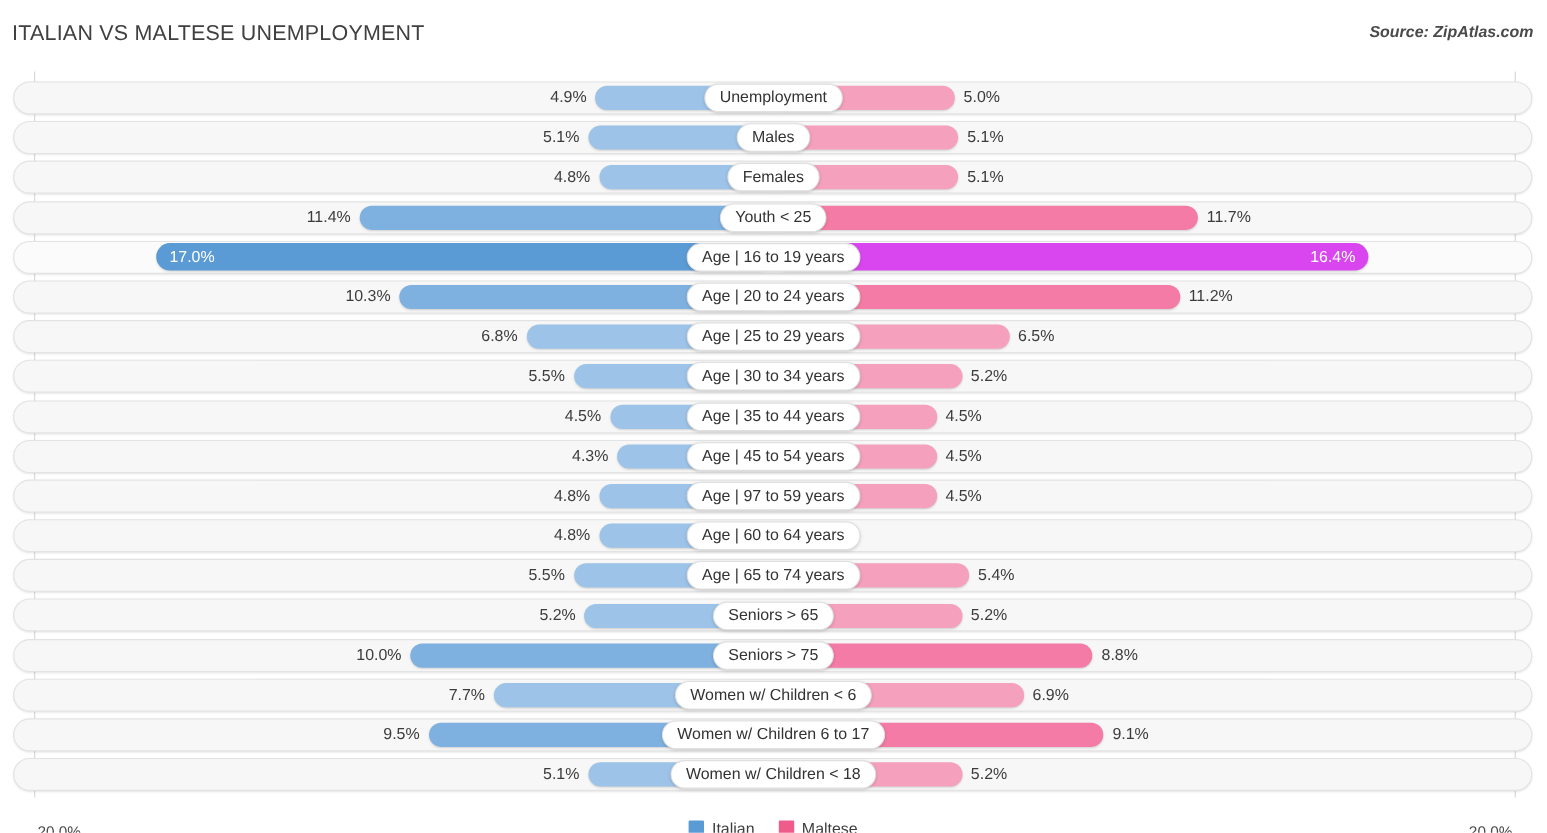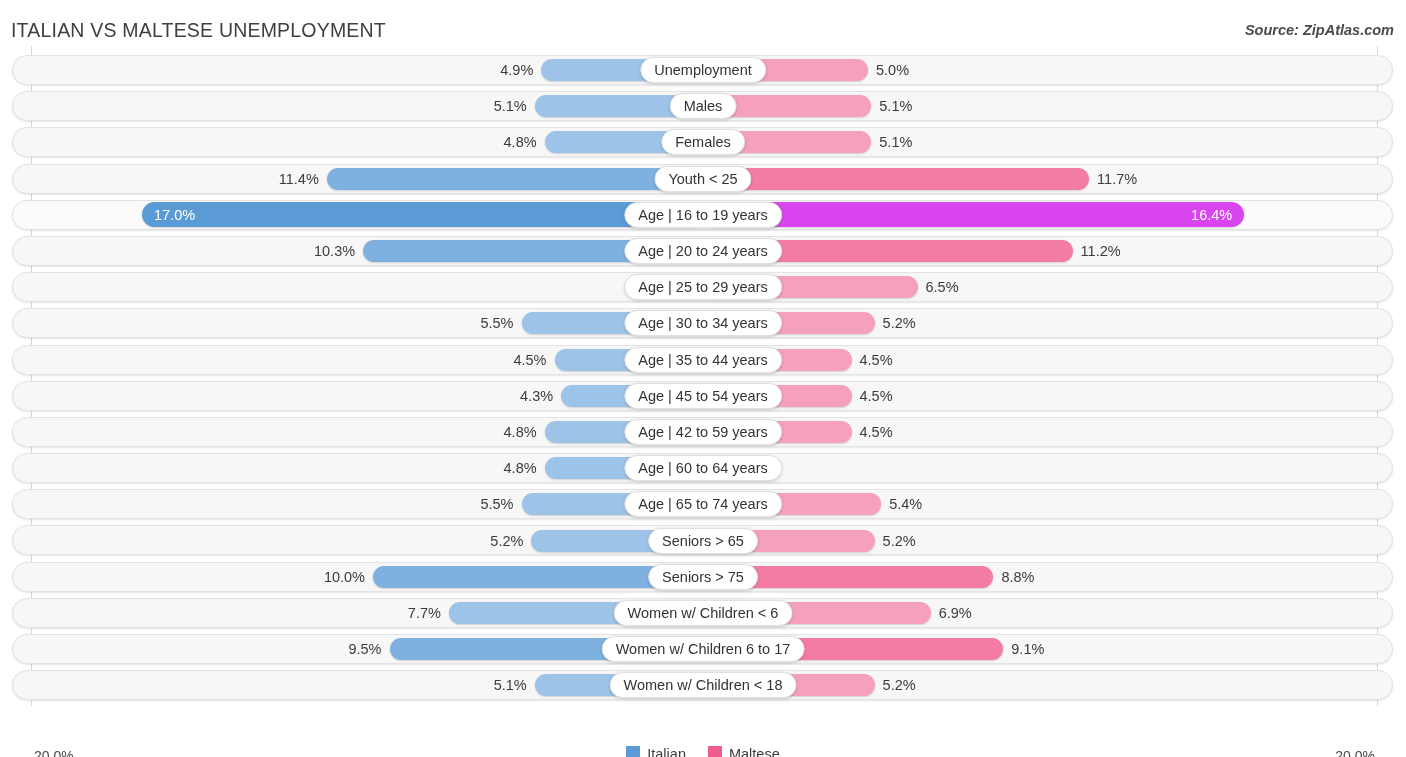--- a/index.html
+++ b/index.html
@@ -37,21 +37,21 @@
     font-size: 14.5px;
     font-style: italic;
     font-weight: bold;
     color: #4a4a4a;
     white-space: nowrap;
   }
 
   
   .plot {
     position: absolute;
-    left: 0; top: 46px;
+    left: 0; top: 65px;
     width: 1406px;
     height: 660px;
   }
   .gridline {
     position: absolute;
     top: 0;
     width: 1px;
     height: 660px;
     background: #d6d6d6;
   }
@@ -278,20 +278,24 @@
             <div class="bar blue mid" style="width: 339.9px;"></div>
           </div>
           <div class="half right">
             <div class="bar pink mid" style="width: 369.6px;"></div>
             <span class="val">11.2%</span>
           </div>
           <div class="pill">Age | 20 to 24 years</div>
         </div>
         <div class="row">
           <div class="track"></div>
+          <div class="half left">
+            <span class="val">6.8%</span>
+            <div class="bar blue" style="width: 224.4px;"></div>
+          </div>
           <div class="half right">
             <div class="bar pink" style="width: 214.5px;"></div>
             <span class="val">6.5%</span>
           </div>
           <div class="pill">Age | 25 to 29 years</div>
         </div>
         <div class="row">
           <div class="track"></div>
           <div class="half left">
             <span class="val">5.5%</span>
@@ -330,21 +334,21 @@
         <div class="row">
           <div class="track"></div>
           <div class="half left">
             <span class="val">4.8%</span>
             <div class="bar blue" style="width: 158.4px;"></div>
           </div>
           <div class="half right">
             <div class="bar pink" style="width: 148.5px;"></div>
             <span class="val">4.5%</span>
           </div>
-          <div class="pill">Age | 42 to 59 years</div>
+          <div class="pill">Age | 97 to 59 years</div>
         </div>
         <div class="row">
           <div class="track"></div>
           <div class="half left">
             <span class="val">4.8%</span>
             <div class="bar blue" style="width: 158.4px;"></div>
           </div>
           <div class="pill">Age | 60 to 64 years</div>
         </div>
         <div class="row">

